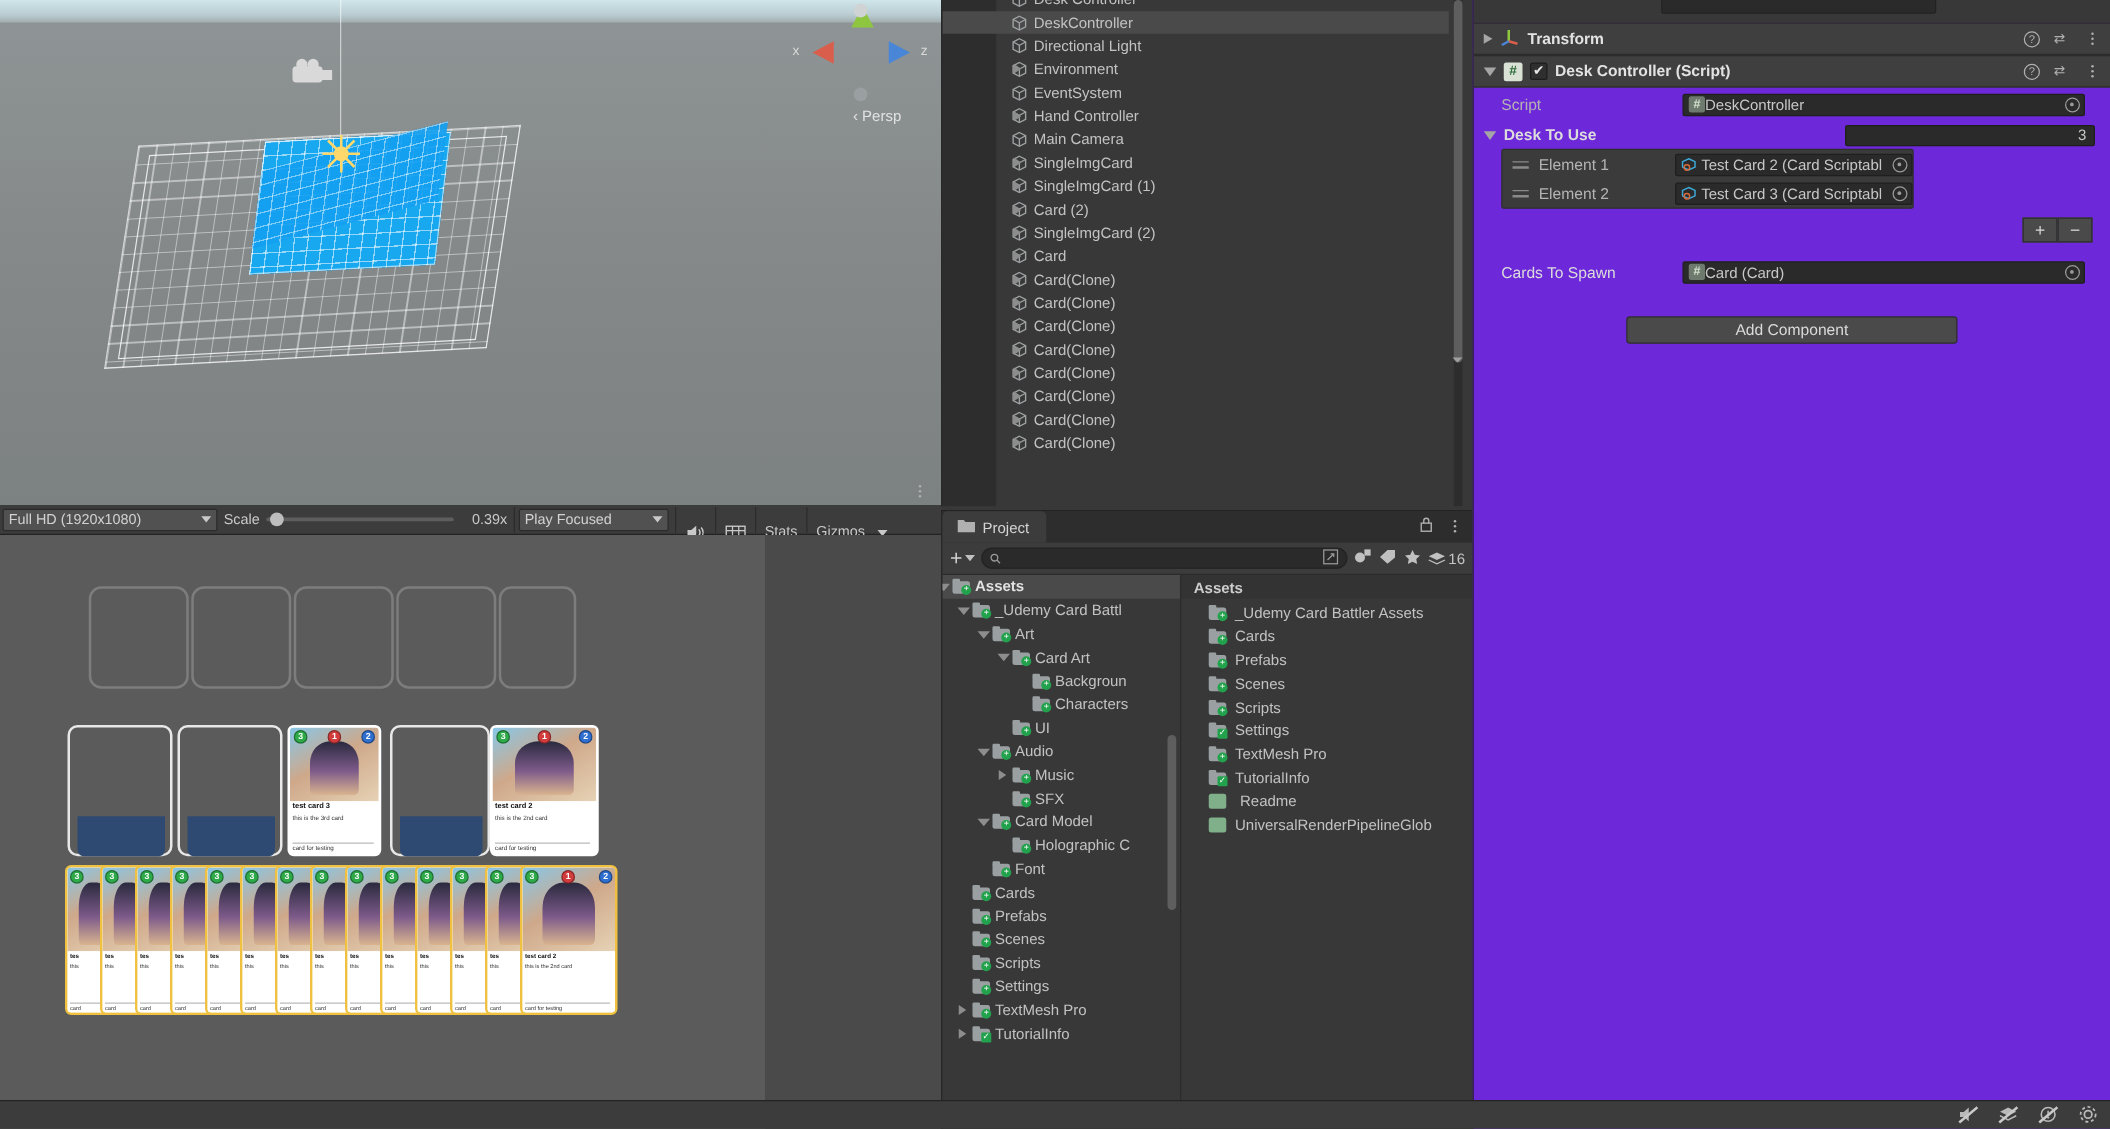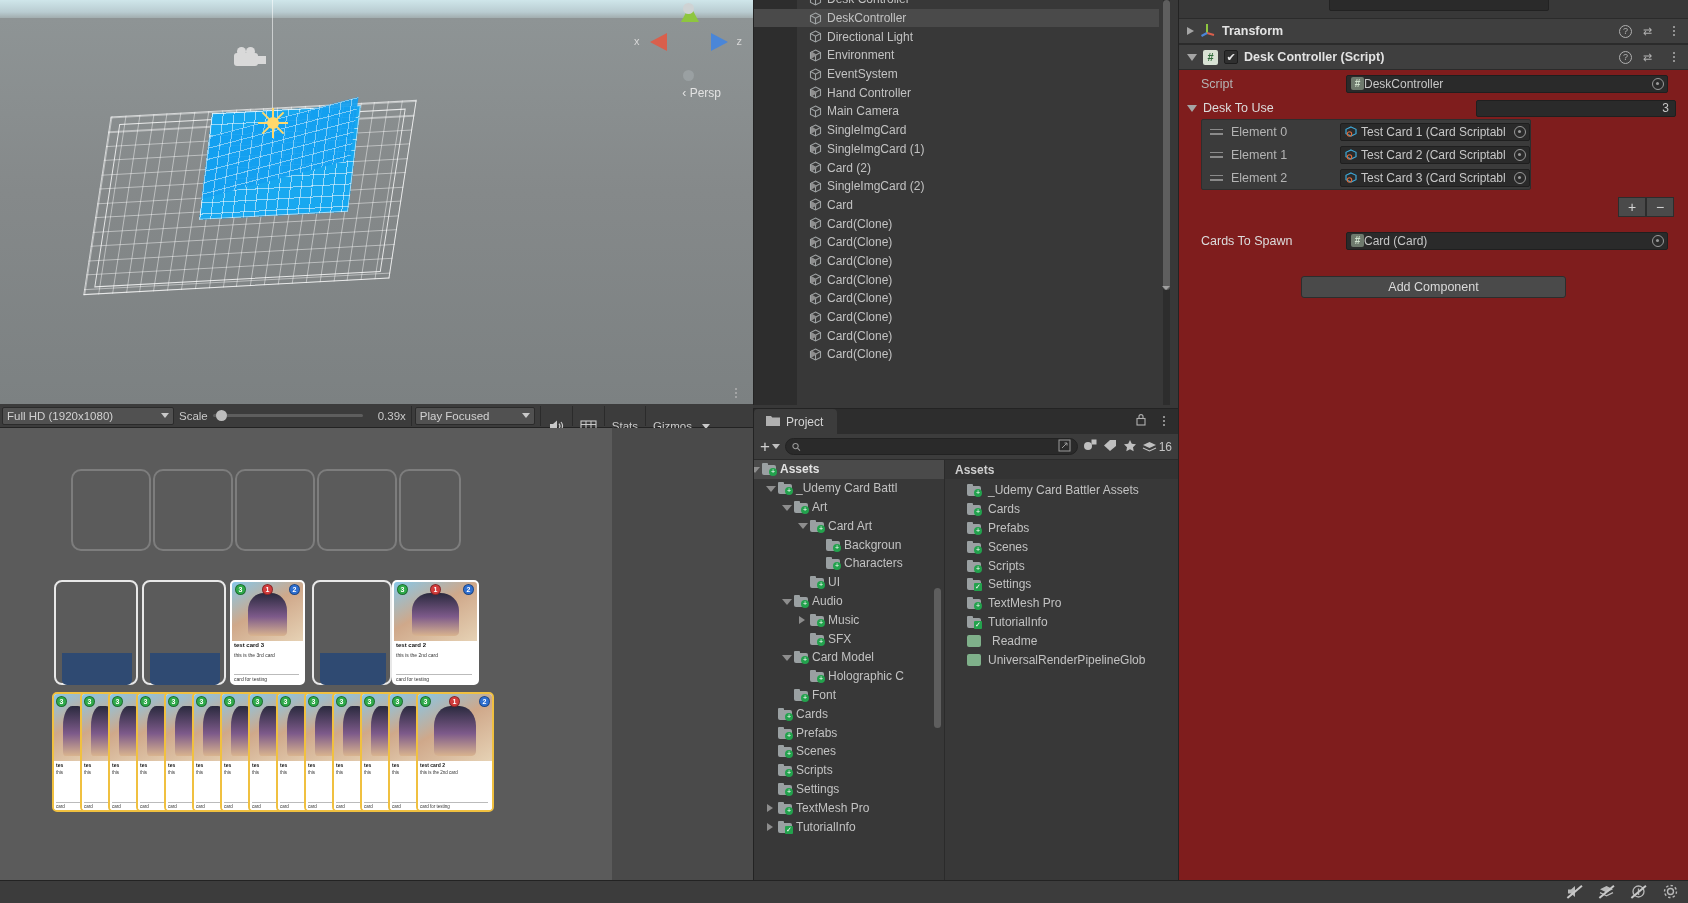--- a/index.html
+++ b/index.html
@@ -160,21 +160,21 @@
   .folder .badge.sq { border-radius:1px; background:#23a24d; }
   .p-assets-header { height:19px; background:#333333; display:flex; align-items:center;
     padding-left:10px; color:#cdcdcd; font-size:12px; font-weight:bold; }
   .p-hscroll { position:absolute; left:12px; right:12px; bottom:6px; height:6px;
     background:#2d2d2d; border-radius:3px; }
   .p-hknob { position:absolute; left:46%; top:0; width:22px; height:6px; background:#757575; border-radius:3px; }
   .p-vscroll { position:absolute; right:2px; top:22px; width:7px; height:210px; background:#5e5e5e; border-radius:4px; }
 
   
   .inspector { position:absolute; left:1178px; top:0; width:510px; height:903px;
-    background:#7f1d1d; border-left:1px solid #232323; }
+    background:#6d28d9; border-left:1px solid #232323; }
   .insp-top-strip { position:absolute; left:0; top:0; width:100%; height:18px; background:#383838; }
   .insp-partial-field { position:absolute; left:150px; top:-6px; width:220px; height:17px;
     background:#2a2a2a; border:1px solid #222; border-radius:2px; }
   .comp-header { position:relative; height:26px; display:flex; align-items:center;
     background:#3f3f3f; border-top:1px solid #2b2b2b; border-bottom:1px solid #2b2b2b;
     padding-left:8px; gap:6px; }
   .comp-title { font-size:12.5px; font-weight:bold; color:#e3e3e3; }
   .hdr-icons { position:absolute; right:8px; display:flex; align-items:center; gap:11px; }
   .ico-help { width:13px; height:13px; border-radius:50%; border:1px solid #b0b0b0;
     color:#b0b0b0; font-size:9px; line-height:11px; text-align:center; }
@@ -1048,41 +1048,26 @@
       <span class="insp-label">Script</span>
       <div class="obj-field" style="width:322px;">
         <span class="script-ico" style="width:13px;height:13px;font-size:10px;line-height:13px;background:#6e7a6d;color:#cfe0cc;">#</span>
         <span>DeskController</span>
         <span class="dot"></span>
       </div>
     </div>
 
     <div class="insp-row" style="height:22px;padding-left:8px;">
       <span class="tri down" style="margin-right:6px"></span>
-      <span style="color:#dcdcdc;font-weight:normal;">Desk To Use</span>
+      <span style="color:#dcdcdc;font-weight:bold;">Desk To Use</span>
       <div class="num-field" style="width:200px;margin-left:auto;margin-right:12px;">3</div>
     </div>
 
     <div class="arr-box" style="width:330px;">
       <div id="insp-elements">
-          <div class="arr-row">
-            <span class="grip">
-              <i></i>
-              <i></i>
-            </span>
-            <span style="color:#b4b4b4;width:118px;">Element 0</span>
-            <div class="obj-field" style="width:205px;">
-              <span class="sc-ico"><svg width="14" height="13" viewBox="0 0 14 13">
-                  <path d="M4 2l5 2.3v4.4L4 11 -1 8.7V4.3z" transform="translate(2,0)" fill="none" stroke="#3fa9d8" stroke-width="1.2"></path>
-                  <circle cx="4.5" cy="9" r="2.2" fill="none" stroke="#d96a3a" stroke-width="1.1"></circle>
-                </svg></span>
-              <span style="overflow:hidden;text-overflow:clip;">Test Card 1 (Card Scriptabl</span>
-              <span class="dot"></span>
-            </div>
-          </div>
           <div class="arr-row">
             <span class="grip">
               <i></i>
               <i></i>
             </span>
             <span style="color:#b4b4b4;width:118px;">Element 1</span>
             <div class="obj-field" style="width:205px;">
               <span class="sc-ico"><svg width="14" height="13" viewBox="0 0 14 13">
                   <path d="M4 2l5 2.3v4.4L4 11 -1 8.7V4.3z" transform="translate(2,0)" fill="none" stroke="#3fa9d8" stroke-width="1.2"></path>
                   <circle cx="4.5" cy="9" r="2.2" fill="none" stroke="#d96a3a" stroke-width="1.1"></circle>

